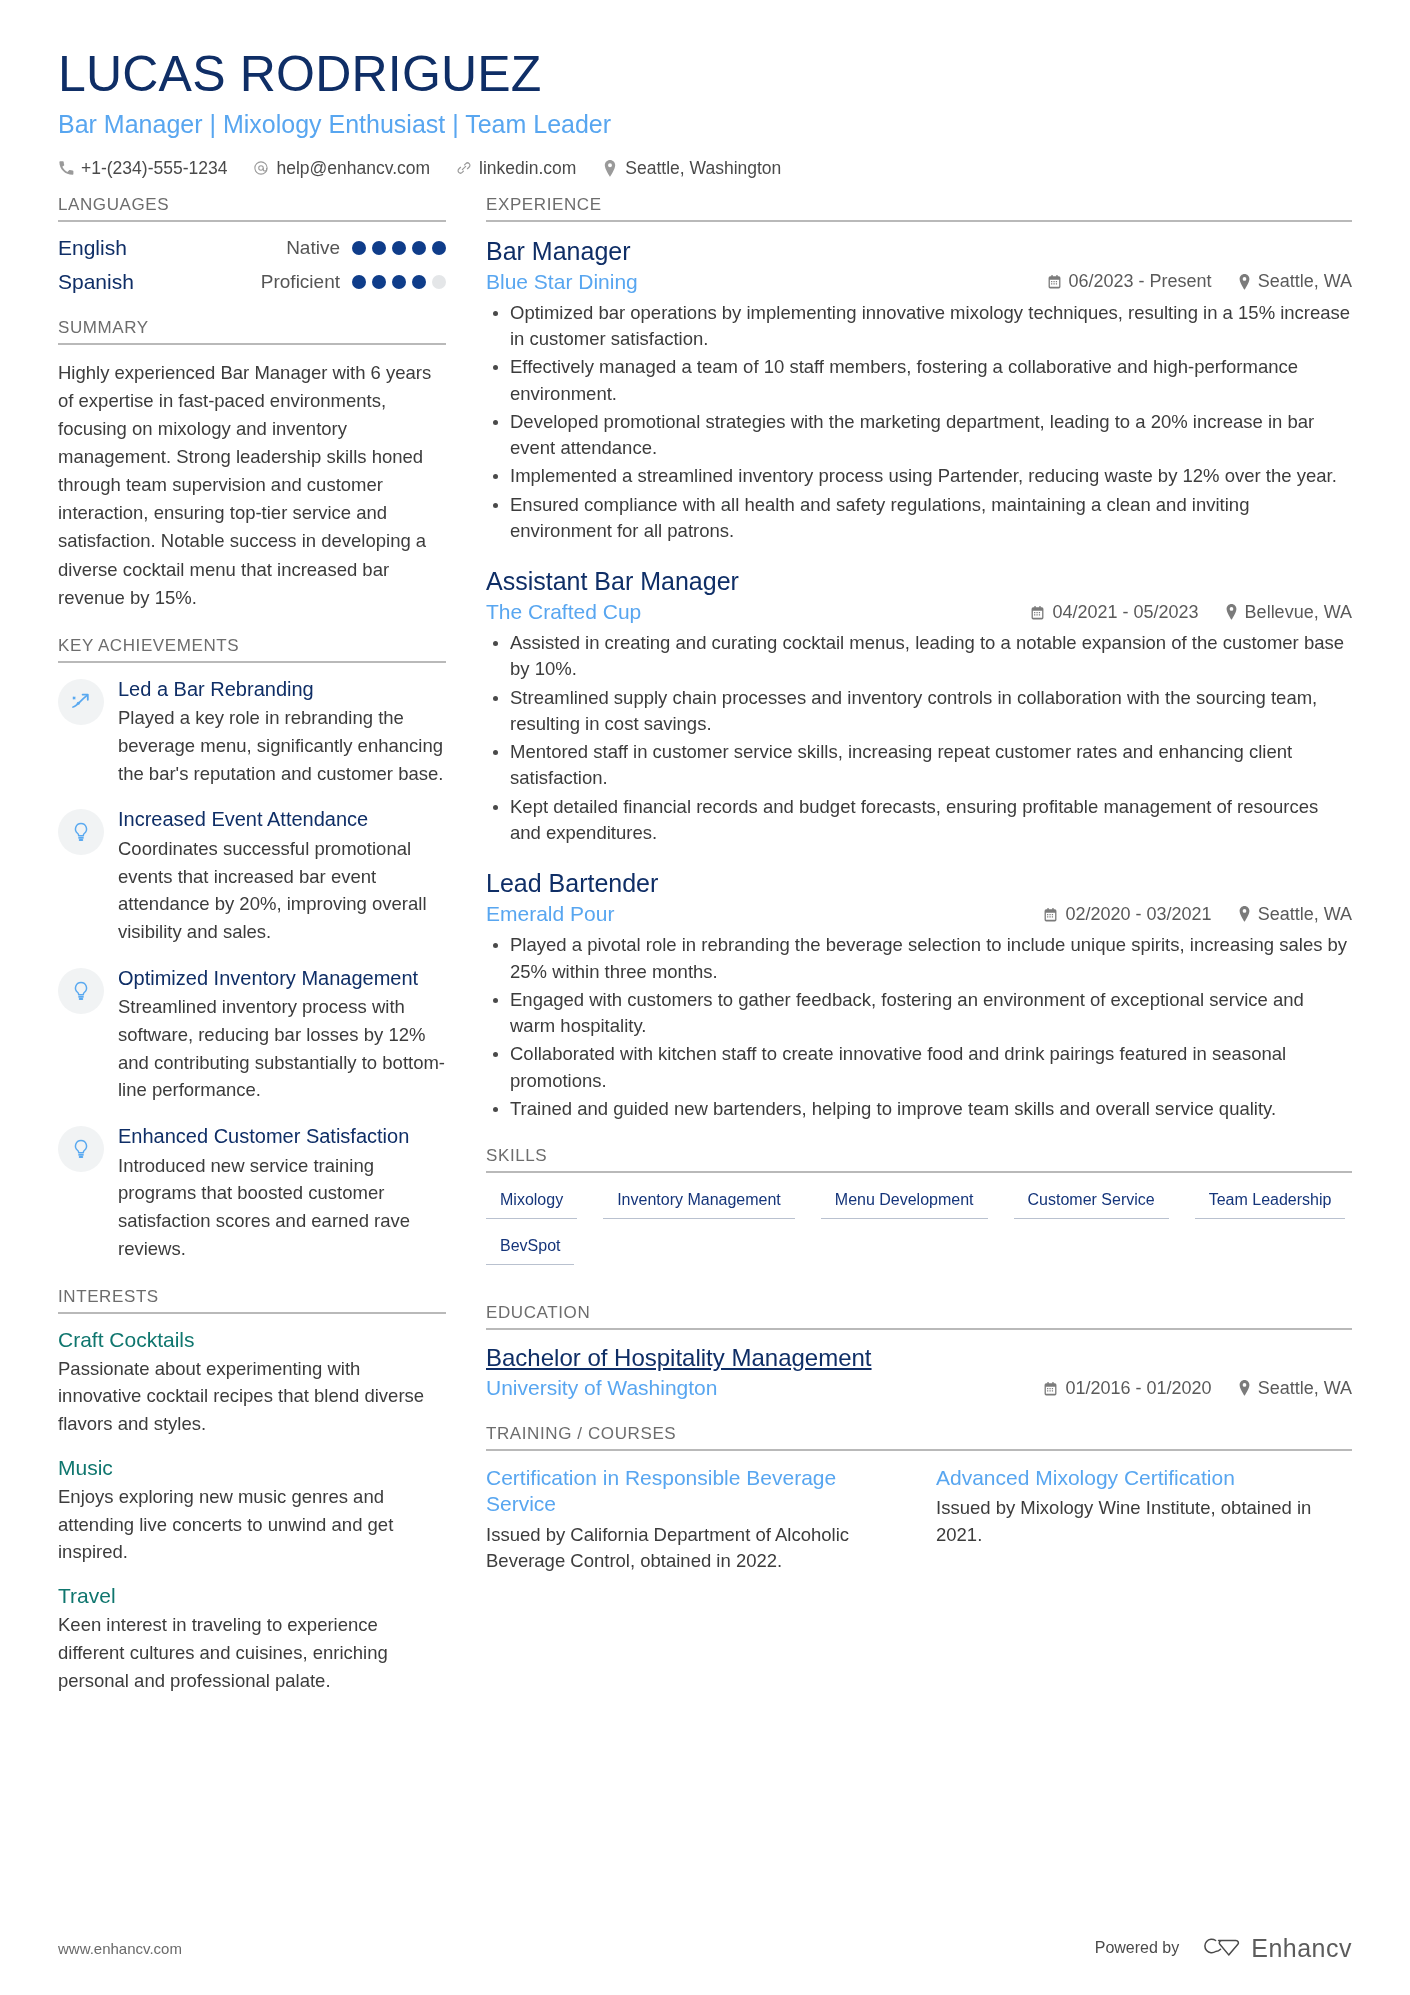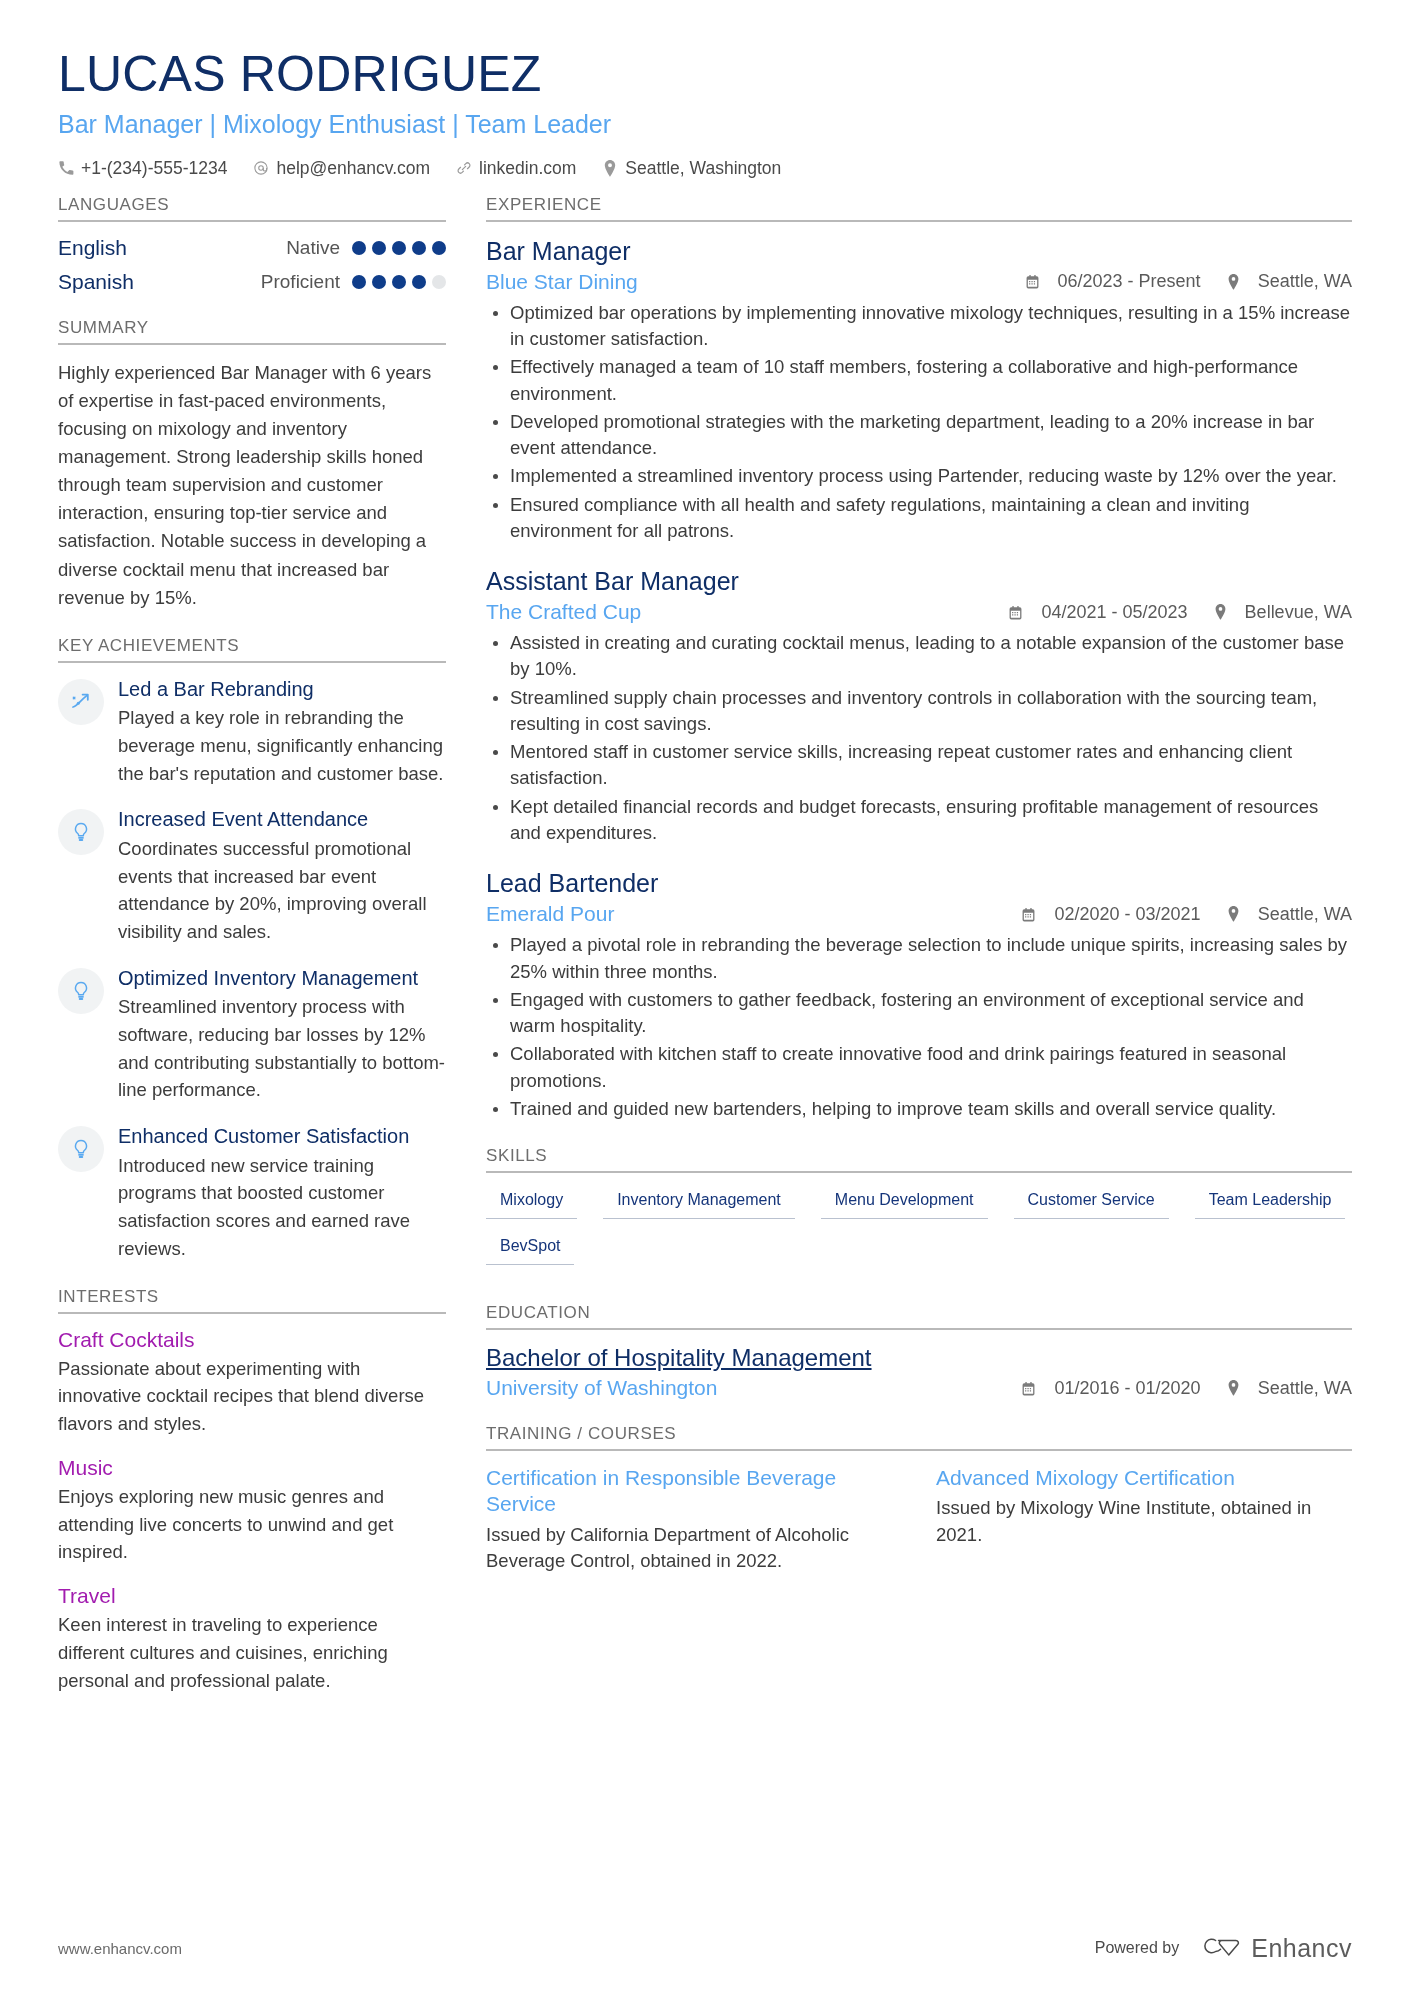--- a/index.html
+++ b/index.html
@@ -142,21 +142,21 @@
   .ach-text {
     font-size: 18.5px;
     line-height: 1.5;
     color: #3c3c3c;
   }
 
   
   .interest { margin-bottom: 18px; }
   .interest-title {
     font-size: 21px;
-    color: #a21caf;
+    color: #0f766e;
     margin-bottom: 3px;
   }
   .interest-text {
     font-size: 18.5px;
     line-height: 1.5;
     color: #3c3c3c;
   }
 
   
   .job { margin-bottom: 22px; }
@@ -172,21 +172,21 @@
     margin-bottom: 6px;
   }
   .job-company {
     font-size: 21px;
     color: #58a6f0;
     flex: 1 1 auto;
   }
   .meta-bit {
     display: flex;
     align-items: center;
-    gap: 18px;
+    gap: 7px;
     font-size: 18px;
     color: #5a5a5a;
     margin-left: 26px;
     white-space: nowrap;
   }
   .meta-bit .ci { display: inline-flex; color: #7b7b7b; }
   .meta-bit svg { display: block; }
 
   ul.bullets {
     list-style: none;

